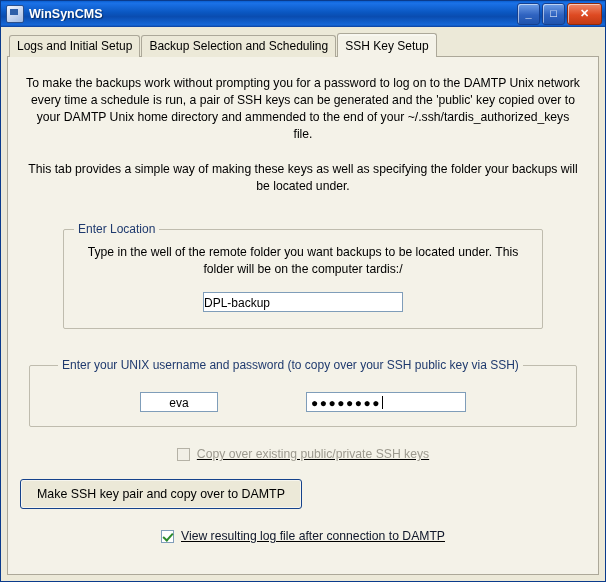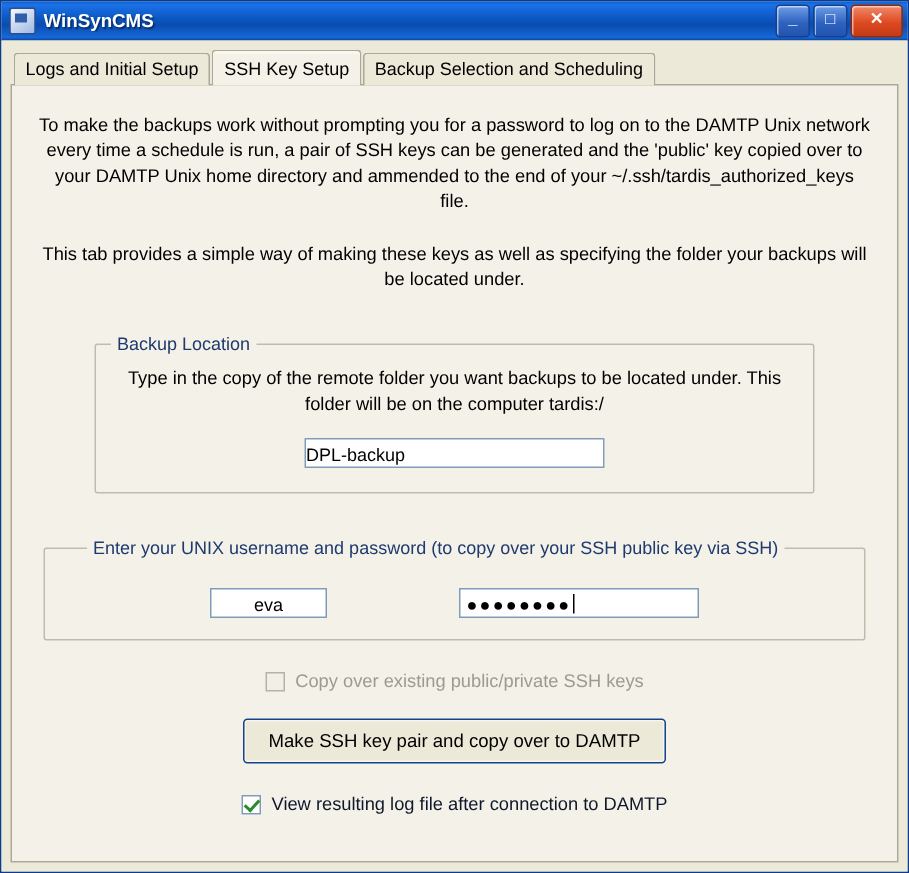--- a/index.html
+++ b/index.html
@@ -243,20 +243,21 @@
   }
 
   
   .check-row {
     display: flex;
     align-items: center;
     justify-content: center;
     gap: 7px;
     margin-top: 20px;
     font-size: 12.2px;
+    text-decoration: underline;
   }
   .checkbox {
     width: 13px;
     height: 13px;
     border: 1px solid #7f9db9;
     background: #ffffff;
     box-sizing: border-box;
     position: relative;
     flex: none;
   }
@@ -274,21 +275,21 @@
     border: solid #2b8a2b;
     border-width: 0 2px 2px 0;
     transform: rotate(42deg);
   }
   .label-disabled { color: #9d9a8f; }
   .label-normal { color: #0f172a; }
 
   
   .button-row {
     display: flex;
-    justify-content: center;
+    justify-content: flex-start;
     margin-top: 18px;
   }
   .push-button {
     border: 1px solid #15428b;
     background: #ece9d8;
     font-size: 12.4px;
     color: #000000;
     padding: 7px 16px;
     border-radius: 3px;
     box-shadow: inset 0 0 0 1px #f6f5ee;
@@ -312,32 +313,32 @@
       <div class="tbtn close">
         <span class="glyph">✕</span>
       </div>
     </div>
   </div>
 
   <div class="client">
 
     <div class="tabstrip">
       <div class="tab">Logs and Initial Setup</div>
+      <div class="tab">Backup Selection and Scheduling</div>
       <div class="tab selected">SSH Key Setup</div>
-      <div class="tab">Backup Selection and Scheduling</div>
     </div>
 
     <div class="tabpanel">
 
       <div class="intro">To make the backups work without prompting you for a password to log on to the DAMTP Unix network every time a schedule is run, a pair of SSH keys can be generated and the 'public' key copied over to your DAMTP Unix home directory and ammended to the end of your ~/.ssh/tardis_authorized_keys file.</div>
       <div class="intro second">This tab provides a simple way of making these keys as well as specifying the folder your backups will be located under.</div>
 
       <div class="groupbox" id="remote-group">
-        <div class="legend">Backup Location</div>
-        <div class="remote-desc">Type in the copy of the remote folder you want backups to be located under.  This folder will be on the computer tardis:/</div>
+        <div class="legend">Enter Location</div>
+        <div class="remote-desc">Type in the well of the remote folder you want backups to be located under.  This folder will be on the computer tardis:/</div>
         <div class="textbox" id="remote-folder-input" placeholder="">DPL-backup</div>
       </div>
 
       <div class="groupbox" id="credentials-group">
         <div class="legend">Enter your UNIX username and password (to copy over your SSH public key via SSH)</div>
         <div class="cred-row">
           <div class="textbox" id="username-input" placeholder="">eva</div>
           <div class="textbox" id="password-input" placeholder="">●●●●●●●●<span class="caret"></span></div>
         </div>
       </div>

